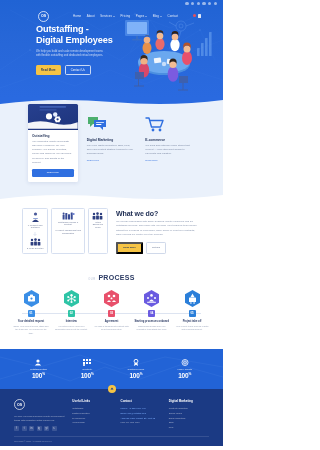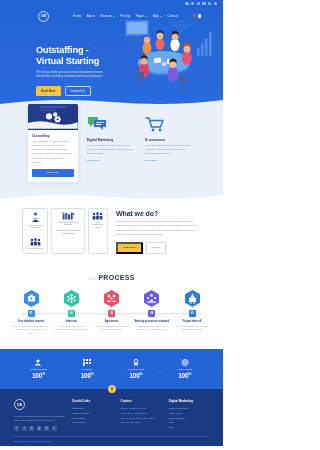--- a/index.html
+++ b/index.html
@@ -51,21 +51,21 @@
   .nav-links a.has-c::after {
     content:""; display:inline-block; margin-left:1px;
     border-left:1.3px solid transparent; border-right:1.3px solid transparent;
     border-top:1.6px solid rgba(255,255,255,.7);
     vertical-align:middle;
   }
   .nav-right { margin-left:auto; display:flex; gap:2px; align-items:center; margin-right:14px;}
   .nav-right .dot { width:3px;height:3px;border-radius:50%;background:#e8505b; }
   .nav-right .sq { width:3.4px;height:3.4px;background:rgba(255,255,255,.85);border-radius:.6px; }
 
-  .hero-copy { position:absolute; left:36px; top:45px; width:92px; z-index:5; }
+  .hero-copy { position:absolute; left:36px; top:24px; width:92px; z-index:5; }
   .hero-h1 {
     color:#ffffff; font-size:9.2px; font-weight:bold; line-height:1.22;
     letter-spacing:-.15px;
   }
   .hero-p {
     color:rgba(255,255,255,.72); font-size:2.7px; line-height:1.5; margin-top:4px;
     width:72px;
   }
   .hero-btns { display:flex; gap:4px; margin-top:6.5px; }
   .btn {
@@ -234,21 +234,21 @@
       </div>
       <div class="nav-right">
         <span class="dot"></span>
         <span class="sq"></span>
       </div>
     </nav>
 
     <div class="hero-copy">
       <h1 class="hero-h1">
         <span>Outstaffing -</span><br>
-        <span>Virtual Starting</span>
+        <span>Digital Employees</span>
       </h1>
       <p class="hero-p">We help you build and scale remote development teams with flexible outstaffing and dedicated virtual employees.</p>
       <div class="hero-btns">
         <button class="btn btn-y">Read More</button>
         <button class="btn btn-o">Contact Us</button>
       </div>
     </div>
 
     <svg class="illus" viewBox="0 0 110 82">
 

